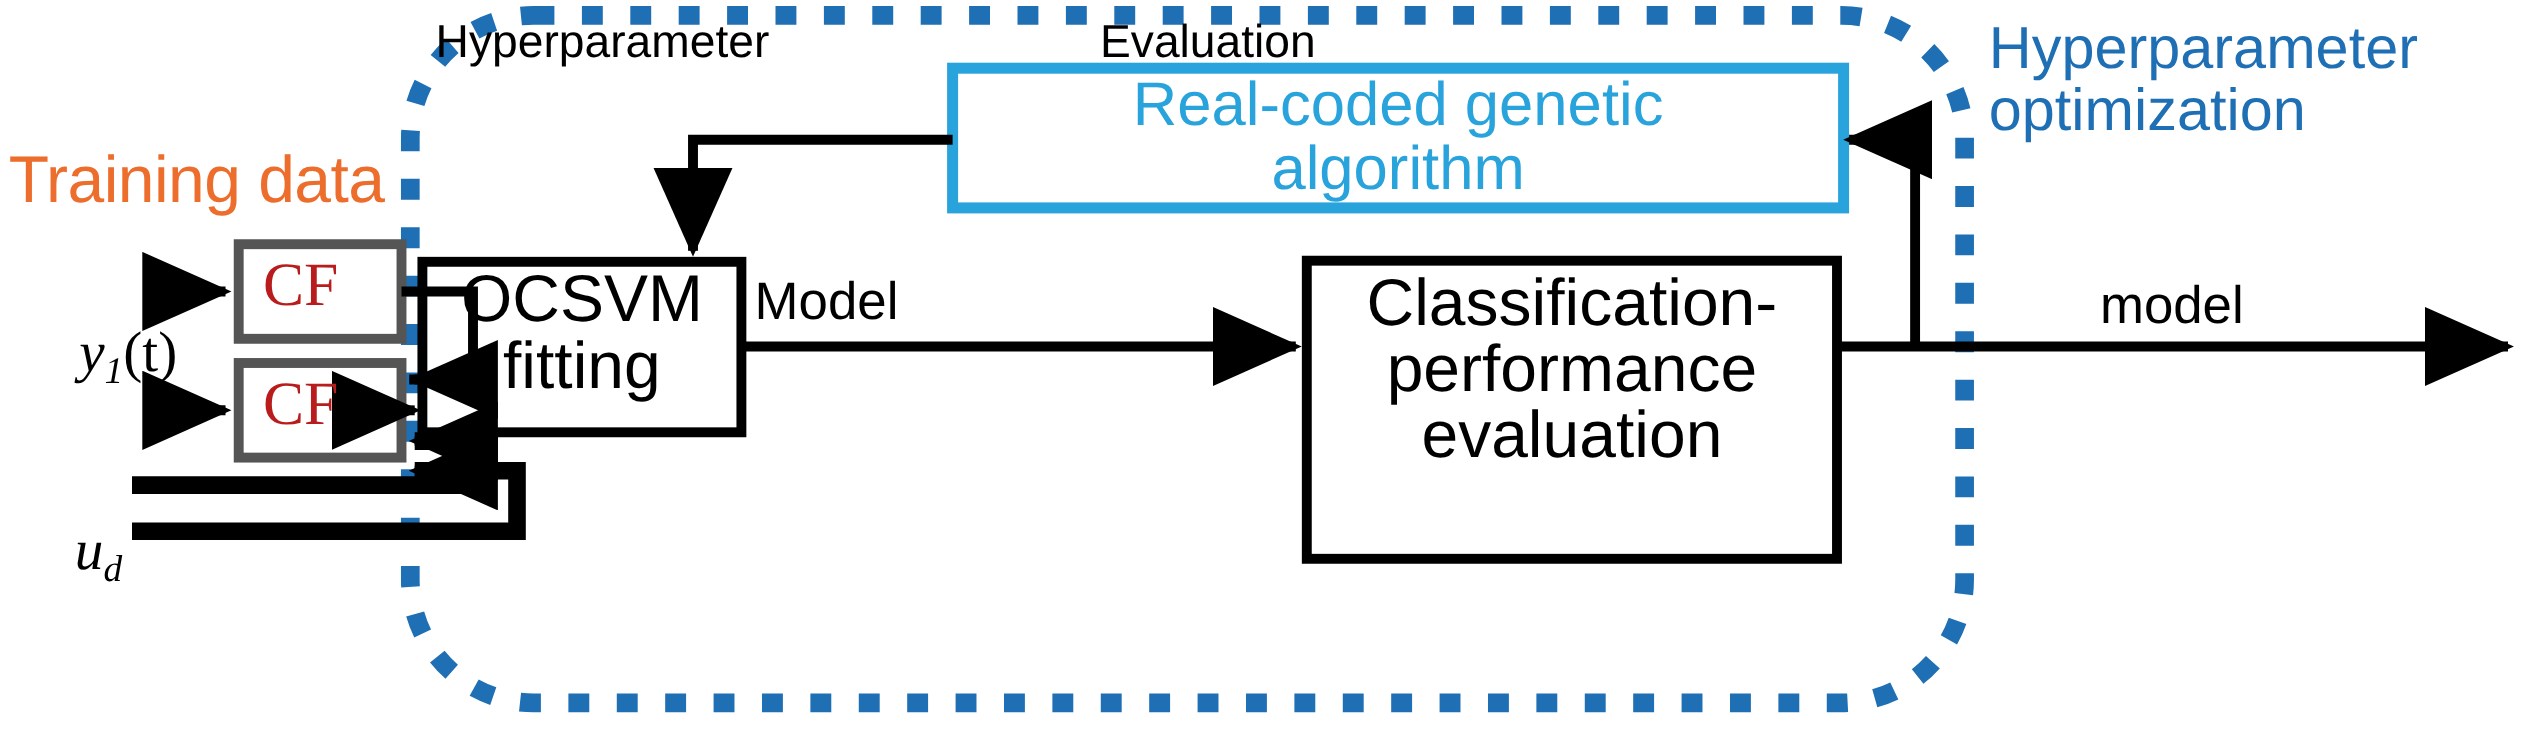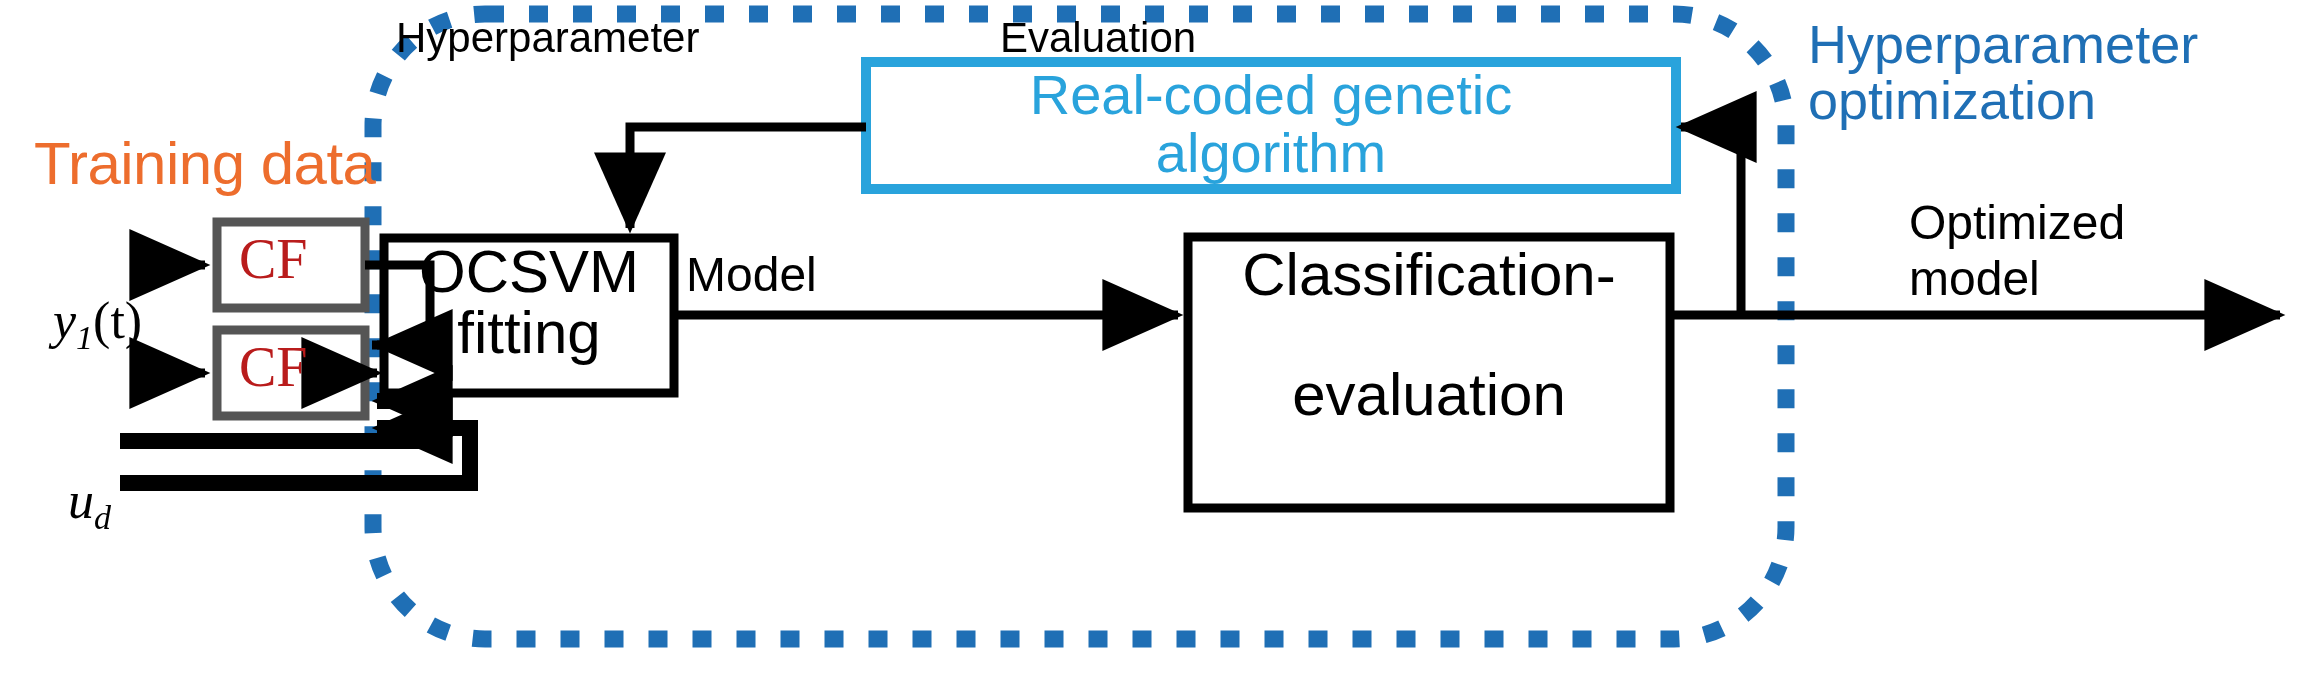--- a/index.html
+++ b/index.html
@@ -183,47 +183,47 @@
       <path d="M1741,315 L1741,127 L1686,127" stroke="#000" stroke-width="9" fill="none" stroke-linejoin="miter"></path>
       <path d="M1720,127 L1681,127" stroke="#000" stroke-width="9" fill="none" marker-end="url(#ah)"></path>
     </g>
 
     <g>
       <path d="M866,127 L630,127 L630,215" stroke="#000" stroke-width="9" fill="none" stroke-linejoin="miter"></path>
       <path d="M630,180 L630,228" stroke="#000" stroke-width="9" fill="none" marker-end="url(#ah)"></path>
     </g>
   </svg>
 
-  <div class="lbl training-data" style="left:8px; top:132px;margin-left:26px;">Training data</div>
+  <div class="lbl training-data" style="left:8px; top:132px;">Training data</div>
 
   <div class="lbl small-top" style="left:396px; top:16px;">Hyperparameter</div>
 
   <div class="lbl small-top" style="left:1000px; top:16px;">Evaluation</div>
 
   <div class="lbl hp-opt" style="left:1808px; top:16px;">Hyperparameter</div>
   <div class="lbl hp-opt" style="left:1808px; top:72px;">optimization</div>
 
   <div class="lbl rcga" style="left:866px; top:124px; width:810px;">algorithm</div>
   <div class="lbl rcga" style="left:866px; top:66px; width:810px;">Real-coded genetic</div>
 
   <div class="lbl box-text" style="left:384px; top:240px; width:290px;">OCSVM</div>
   <div class="lbl box-text" style="left:384px; top:301px; width:290px;">fitting</div>
 
   <div class="lbl flow-lbl" style="left:686px; top:250px;">Model</div>
 
   <div class="lbl box-text" style="left:1188px; top:243px; width:482px;">Classification-</div>
+  <div class="lbl box-text" style="left:1188px; top:303px; width:482px;">performance</div>
   <div class="lbl box-text" style="left:1188px; top:363px; width:482px;">evaluation</div>
 
-  <div class="lbl opt-model" style="left:1909px; top:196px;">Optimized</div>
   <div class="lbl opt-model" style="left:1909px; top:252px;">model</div>
 
   <div class="cf-text" style="left:239px; top:227px;">CF</div>
   <div class="cf-text" style="left:239px; top:335px;">CF</div>
 
-  <div class="mathlbl" style="left:1px; top:232px;">
+  <div class="mathlbl" style="left:20px; top:232px;">
     <span>y</span><span class="sub">1</span><span class="paren">(t)</span>
   </div>
 
 
   <div class="mathlbl bold" style="left:16px; top:412px;">
     <span>u</span><span class="sub">d</span>
   </div>
 
 
 </div>

